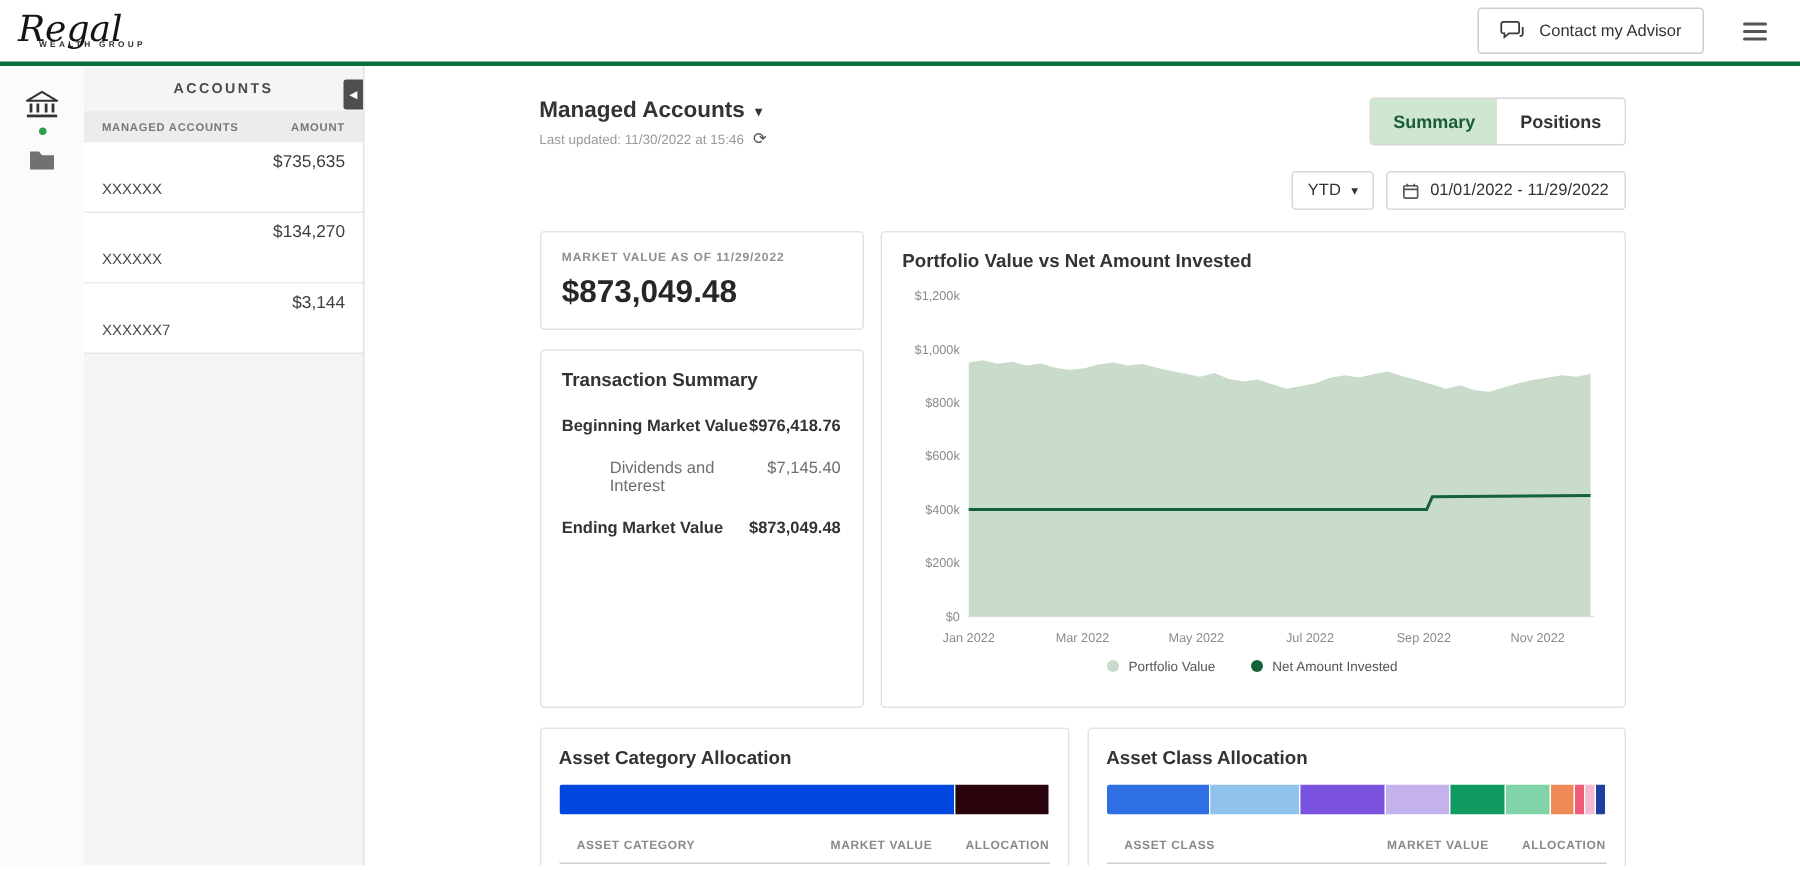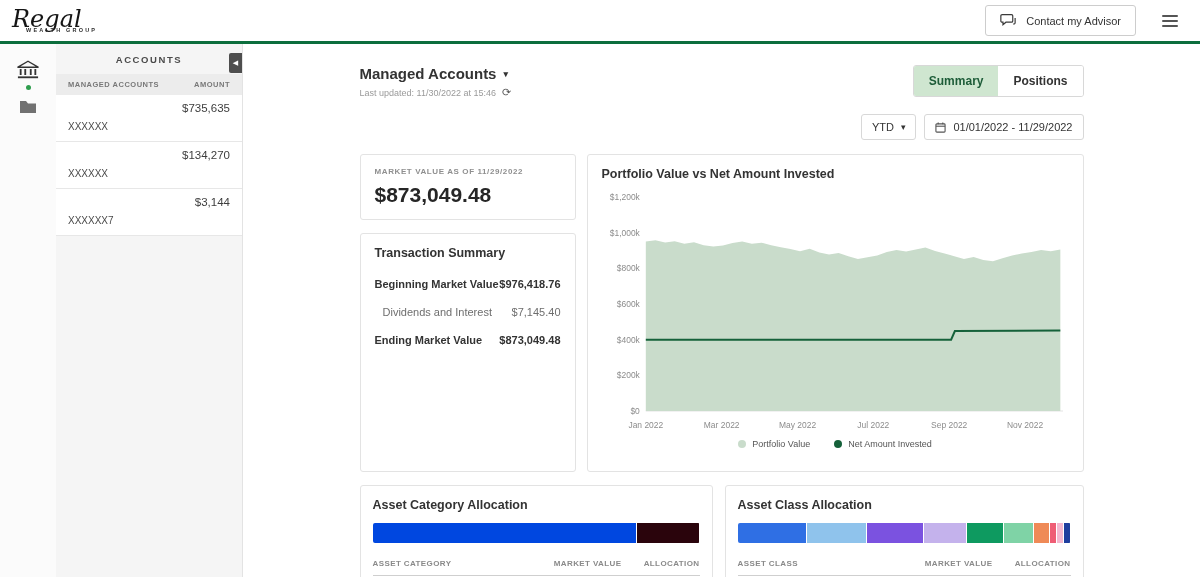--- a/index.html
+++ b/index.html
@@ -59,42 +59,42 @@
 
   .cards-row { margin-top:14px; display:flex; gap:11px; align-items:stretch; height:318px; }
   .left-col { width:216px; display:flex; flex-direction:column; gap:13px; }
   .card { border:1px solid #e3e3e3; border-radius:3px; background:#fff; }
   .mv-card { padding:12px 14px; }
   .mv-label { font-size:8px; color:#8f8f8f; letter-spacing:.6px; font-weight:bold; }
   .mv-value { font-size:21px; font-weight:bold; color:#262626; margin-top:7px; }
   .tx-card { flex:1; padding:12px 14px; }
   .tx-title { font-size:12.5px; font-weight:bold; color:#333; margin-bottom:10px; }
   .tx-row { display:flex; justify-content:space-between; font-size:11px; color:#333; padding:8px 0; }
-  .tx-row.sub { color:#6e6e6e; padding-left:8px; }
+  .tx-row.sub { color:#6e6e6e; padding-left:8px;margin-left:24px; }
   .tx-row.bold { font-weight:bold; }
 
   .chart-card { flex:1; padding:12px 14px; display:flex; flex-direction:column; }
   .chart-title { font-size:12.5px; font-weight:bold; color:#333; }
   #chart-svg { margin-top:6px; width:100%; height:250px; }
   .tick { font-size:8.5px; fill:#8c8c8c; font-family:"Liberation Sans", sans-serif; }
   .legend { display:flex; justify-content:center; gap:24px; margin-top:2px; }
   .legend-item { display:flex; align-items:center; gap:6px; font-size:9px; color:#555; }
   .legend-dot { width:8px; height:8px; border-radius:50%; }
 
   .alloc-row { margin-top:13px; display:flex; gap:12px; }
   .alloc-card { padding:12px 12px 0; height:120px; }
   .alloc-card.cat { width:353px; }
   .alloc-card.cls { flex:1; }
   .alloc-title { font-size:12.5px; font-weight:bold; color:#333; }
   .alloc-bar { margin-top:11px; height:20px; display:flex; border-radius:2px; overflow:hidden; }
   .seg { height:100%; border-right:1px solid #fff; }
   .seg:last-child { border-right:none; }
   .alloc-head { margin-top:16px; display:flex; font-size:8px; color:#8a8a8a; font-weight:bold; letter-spacing:.4px;
                 padding-bottom:7px; border-bottom:1px solid #cfcfcf; }
-  .col-name { flex:1; text-align:left; }
+  .col-name { flex:1; text-align:left;margin-left:12px; }
   .col-mv { width:95px; text-align:right; }
   .col-alloc { width:78px; text-align:right; }
 </style>
 </head>
 <body>
 
 <div class="page">
 
   <div class="topbar">
     <div class="logo">

